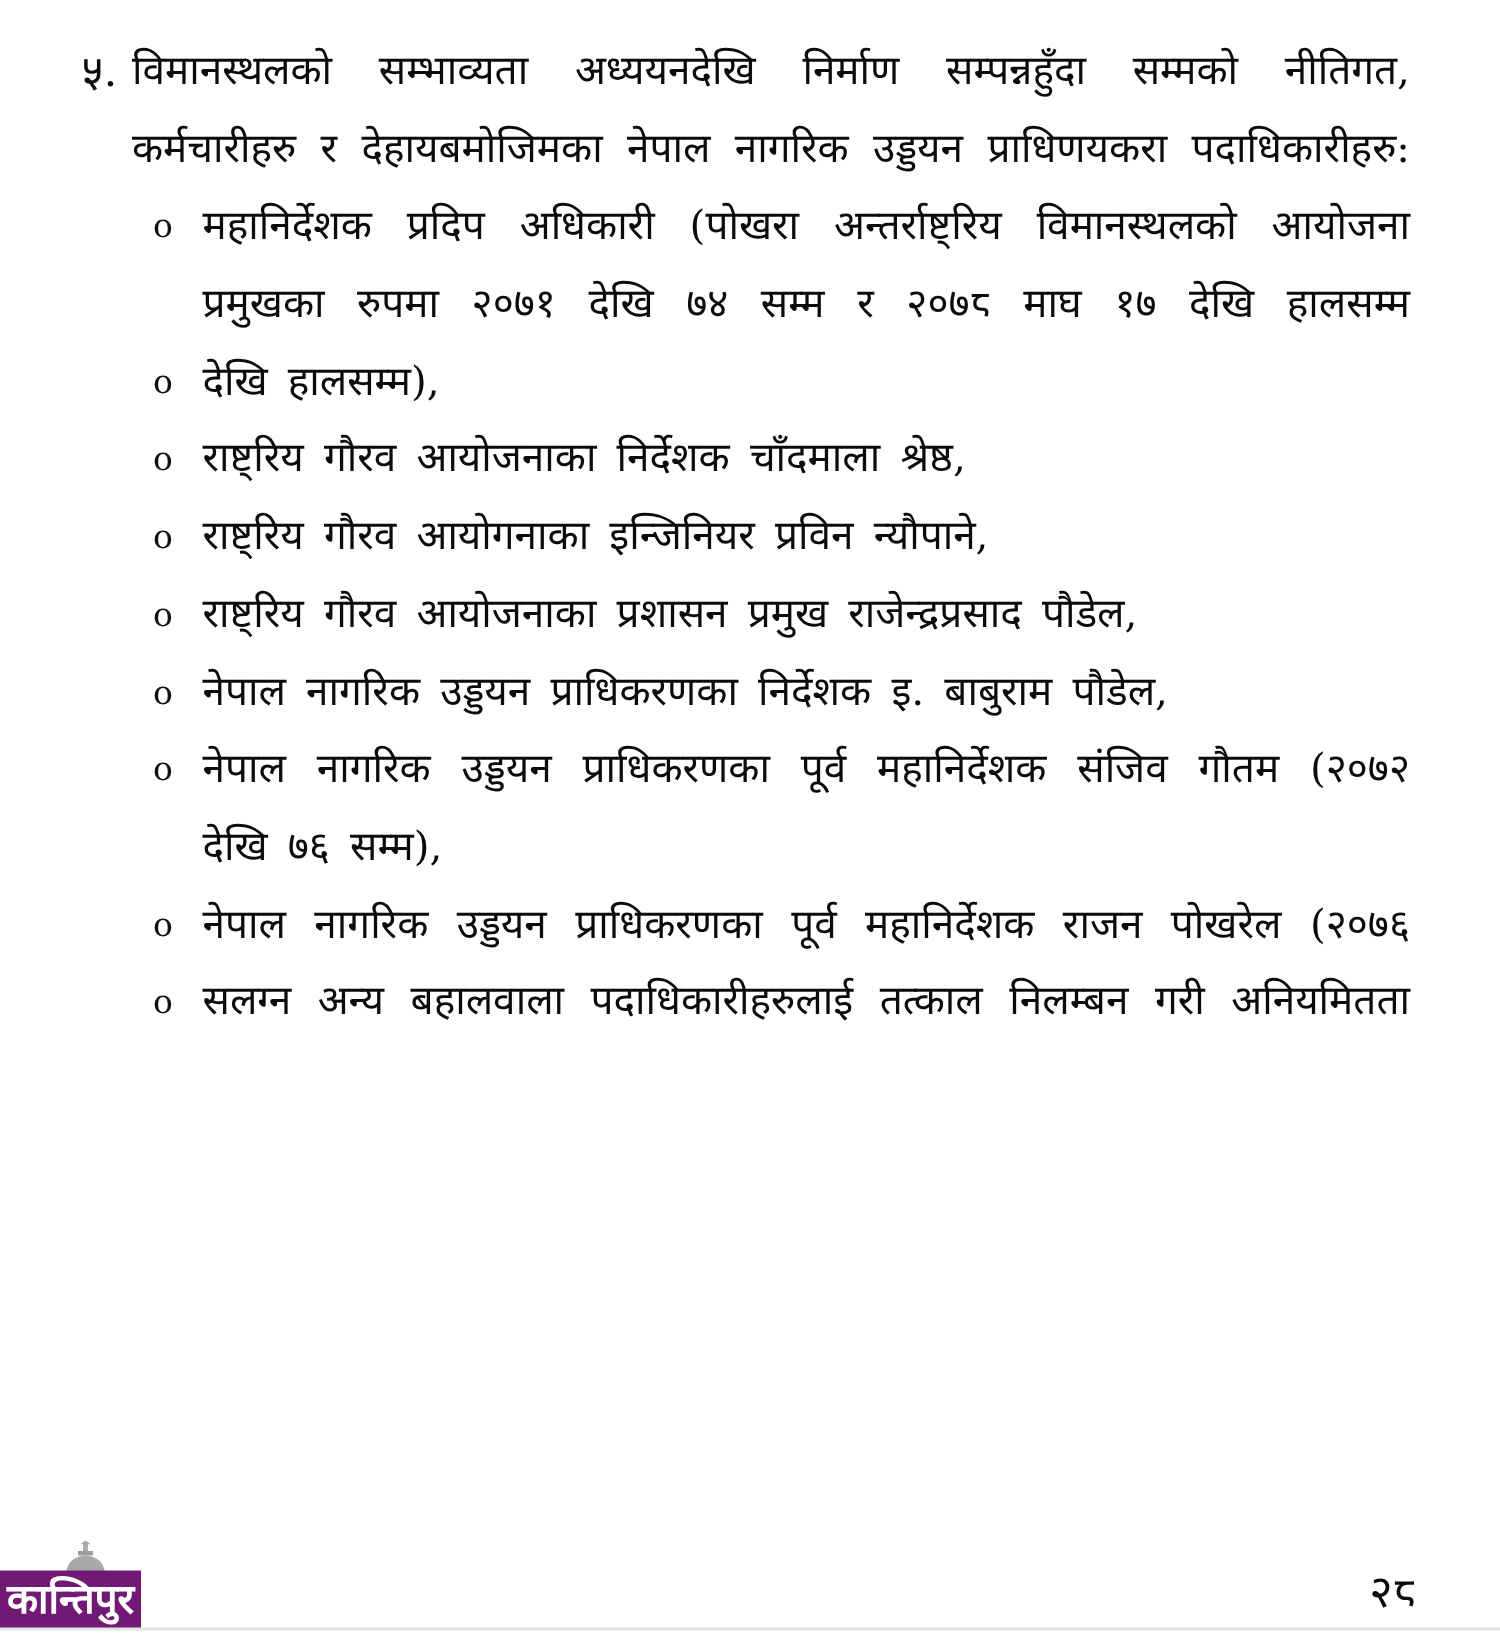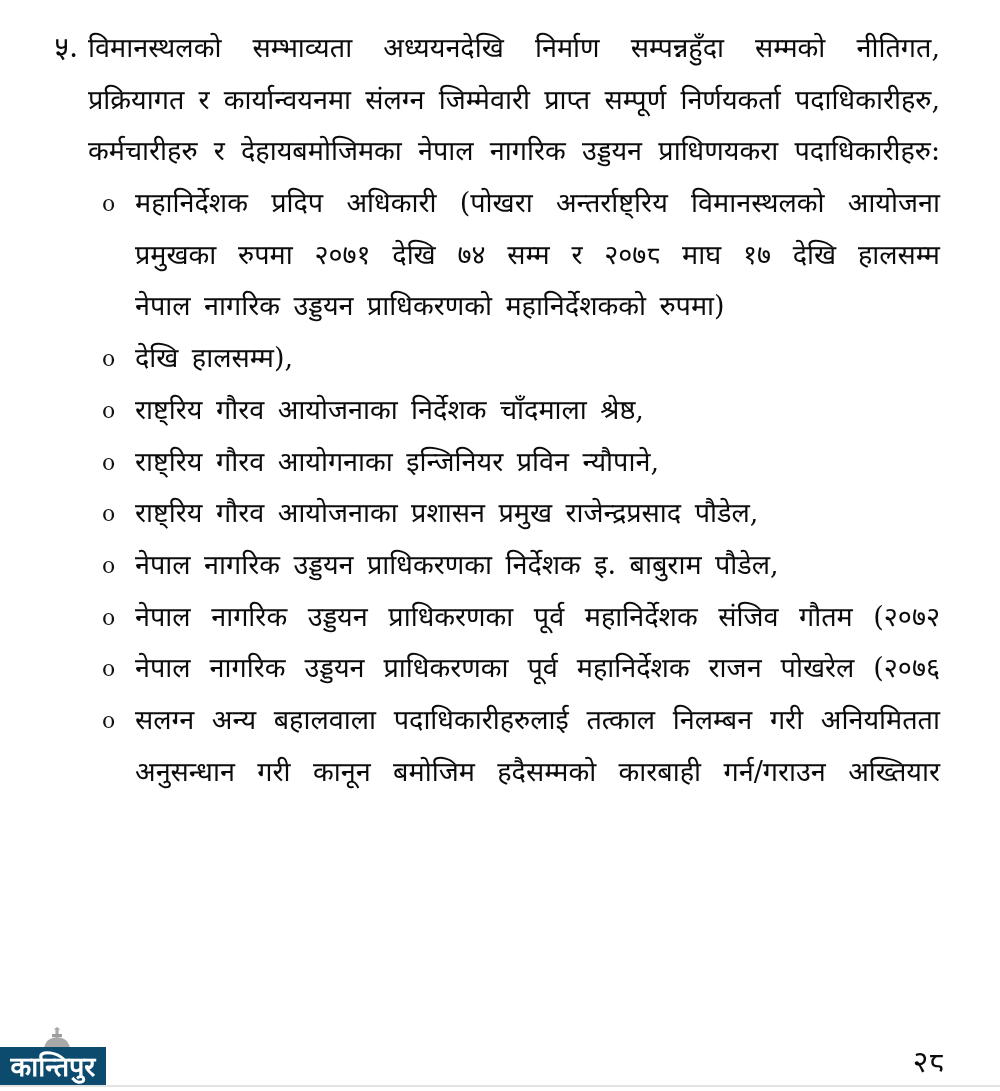--- a/index.html
+++ b/index.html
@@ -53,22 +53,22 @@
     position:absolute;
     left:-33px;top:1px;
     font-size:22px;
     line-height:51.7px;
     color:#111;
   }
   
   .watermark{
     position:absolute;
     left:0;top:1047px;
-    width:106px;height:39px;
-    background:#0c4a6e;
+    width:94px;height:39px;
+    background:#701a75;
   }
   .watermark-label{
     display:block;
     width:100%;height:100%;
     color:#ffffff;
     font-weight:bold;
     font-size:27px;
     line-height:40px;
     text-align:center;
     font-family:"DejaVu Sans","Liberation Sans",sans-serif;
@@ -95,28 +95,26 @@
 </style>
 </head>
 <body>
 
 <div id="page">
 
   <div id="doc-content">
       <div class="intro-block">
         <span class="item-number">५.</span>
         <div class="line stretch">विमानस्थलको सम्भाव्यता अध्ययनदेखि निर्माण सम्पन्नहुँदा सम्मको नीतिगत,</div>
-        <div class="line stretch">प्रक्रियागत र कार्यान्वयनमा संलग्न जिम्मेवारी प्राप्त सम्पूर्ण निर्णयकर्ता पदाधिकारीहरु,</div>
         <div class="line stretch">कर्मचारीहरु र देहायबमोजिमका नेपाल नागरिक उड्डयन प्राधिणयकरा पदाधिकारीहरु:</div>
       </div>
       <div class="bullet">
         <span class="bullet-marker">o</span>
         <div class="line stretch">महानिर्देशक प्रदिप अधिकारी (पोखरा अन्तर्राष्ट्रिय विमानस्थलको आयोजना</div>
         <div class="line stretch">प्रमुखका रुपमा २०७१ देखि ७४ सम्म र २०७८ माघ १७ देखि हालसम्म</div>
-        <div class="line">नेपाल नागरिक उड्डयन प्राधिकरणको महानिर्देशकको रुपमा)</div>
       </div>
       <div class="bullet">
         <span class="bullet-marker">o</span>
         <div class="line">देखि हालसम्म),</div>
       </div>
       <div class="bullet">
         <span class="bullet-marker">o</span>
         <div class="line">राष्ट्रिय गौरव आयोजनाका निर्देशक चाँदमाला श्रेष्ठ,</div>
       </div>
       <div class="bullet">
@@ -127,29 +125,29 @@
         <span class="bullet-marker">o</span>
         <div class="line">राष्ट्रिय गौरव आयोजनाका प्रशासन प्रमुख राजेन्द्रप्रसाद पौडेल,</div>
       </div>
       <div class="bullet">
         <span class="bullet-marker">o</span>
         <div class="line">नेपाल नागरिक उड्डयन प्राधिकरणका निर्देशक इ. बाबुराम पौडेल,</div>
       </div>
       <div class="bullet">
         <span class="bullet-marker">o</span>
         <div class="line stretch">नेपाल नागरिक उड्डयन प्राधिकरणका पूर्व महानिर्देशक संजिव गौतम (२०७२</div>
+        <div class="line">देखि ७६ सम्म),</div>
       </div>
       <div class="bullet">
         <span class="bullet-marker">o</span>
         <div class="line stretch">नेपाल नागरिक उड्डयन प्राधिकरणका पूर्व महानिर्देशक राजन पोखरेल (२०७६</div>
       </div>
       <div class="bullet">
         <span class="bullet-marker">o</span>
         <div class="line stretch">सलग्न अन्य बहालवाला पदाधिकारीहरुलाई तत्काल निलम्बन गरी अनियमितता</div>
-        <div class="line stretch">अनुसन्धान गरी कानून बमोजिम हदैसम्मको कारबाही गर्न/गराउन अख्तियार</div>
       </div>
     </div>
 
   <div class="stupa">
     <svg width="30" height="22" viewBox="0 0 30 22">
       <polygon points="14,0 16,0 15,-2" fill="#a9a9a9"></polygon>
       <rect x="13.4" y="1.5" width="3.2" height="6" fill="#a9a9a9"></rect>
       <polygon points="11.5,2.5 18.5,2.5 15,0" fill="#a9a9a9"></polygon>
       <rect x="10" y="7" width="10" height="3" fill="#9d9d9d"></rect>
       <path d="M2,22 Q3,11 15,10 Q27,11 28,22 Z" fill="#a9a9a9"></path>

